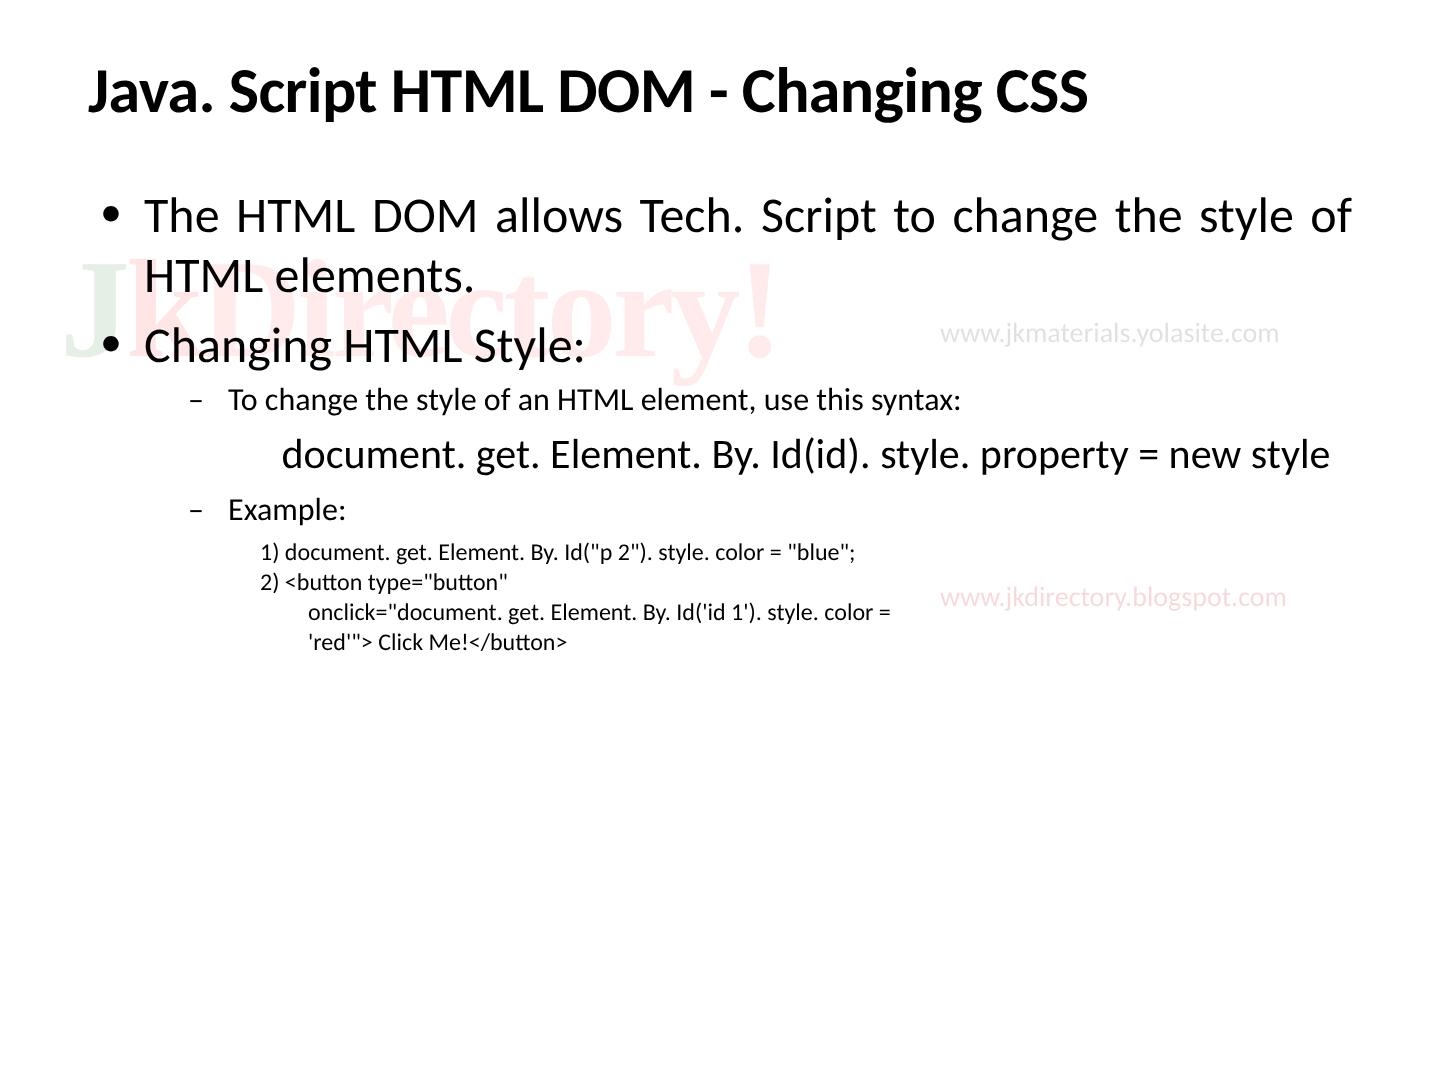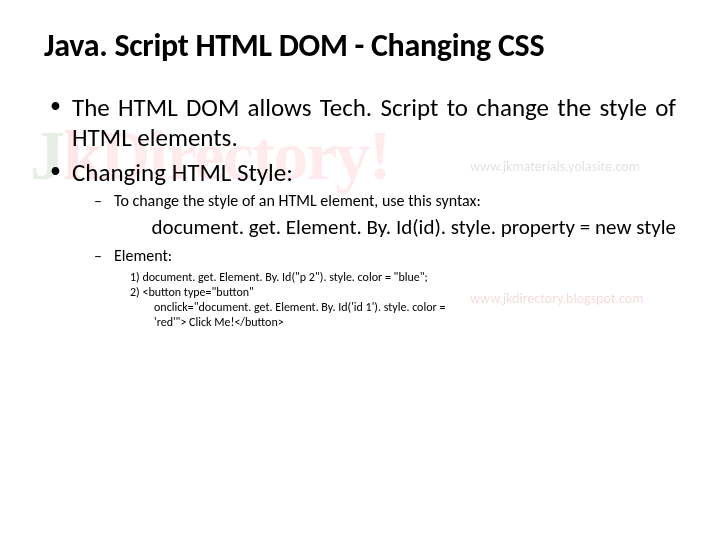--- a/index.html
+++ b/index.html
@@ -90,21 +90,21 @@
   }
   ul.lvl2 > li::before {
     content: "–";
     position: absolute;
     left: 0;
     top: 0;
   }
   .code-line {
     font-size: 21px;
     margin: 4px 0 6px 58px;
-    text-align: right;
+    text-align: center;
     line-height: 1.25;
   }
   .example-block {
     font-size: 12px;
     margin: 2px 0 0 58px;
     line-height: 1.25;
     text-align: left;
   }
   .example-block .ln {
     display: block;
@@ -131,21 +131,21 @@
 
   <ul class="lvl1">
     <li>The HTML DOM allows Tech. Script to change the style of HTML elements.</li>
     <li>
       <span>Changing HTML Style:</span>
       <ul class="lvl2">
         <li>To change the style of an HTML element, use this syntax:</li>
       </ul>
       <div class="code-line">document. get. Element. By. Id(id). style. property = new style</div>
       <ul class="lvl2">
-        <li>Element:</li>
+        <li>Example:</li>
       </ul>
       <div class="example-block">
         <span class="ln">1) document. get. Element. By. Id("p 2"). style. color = "blue";</span>
         <span class="ln">2) &lt;button type="button"</span>
         <span class="cont">onclick="document. get. Element. By. Id('id 1'). style. color =</span>
         <span class="cont">'red'"&gt; Click Me!&lt;/button&gt;</span>
       </div>
     </li>
   </ul>
 

